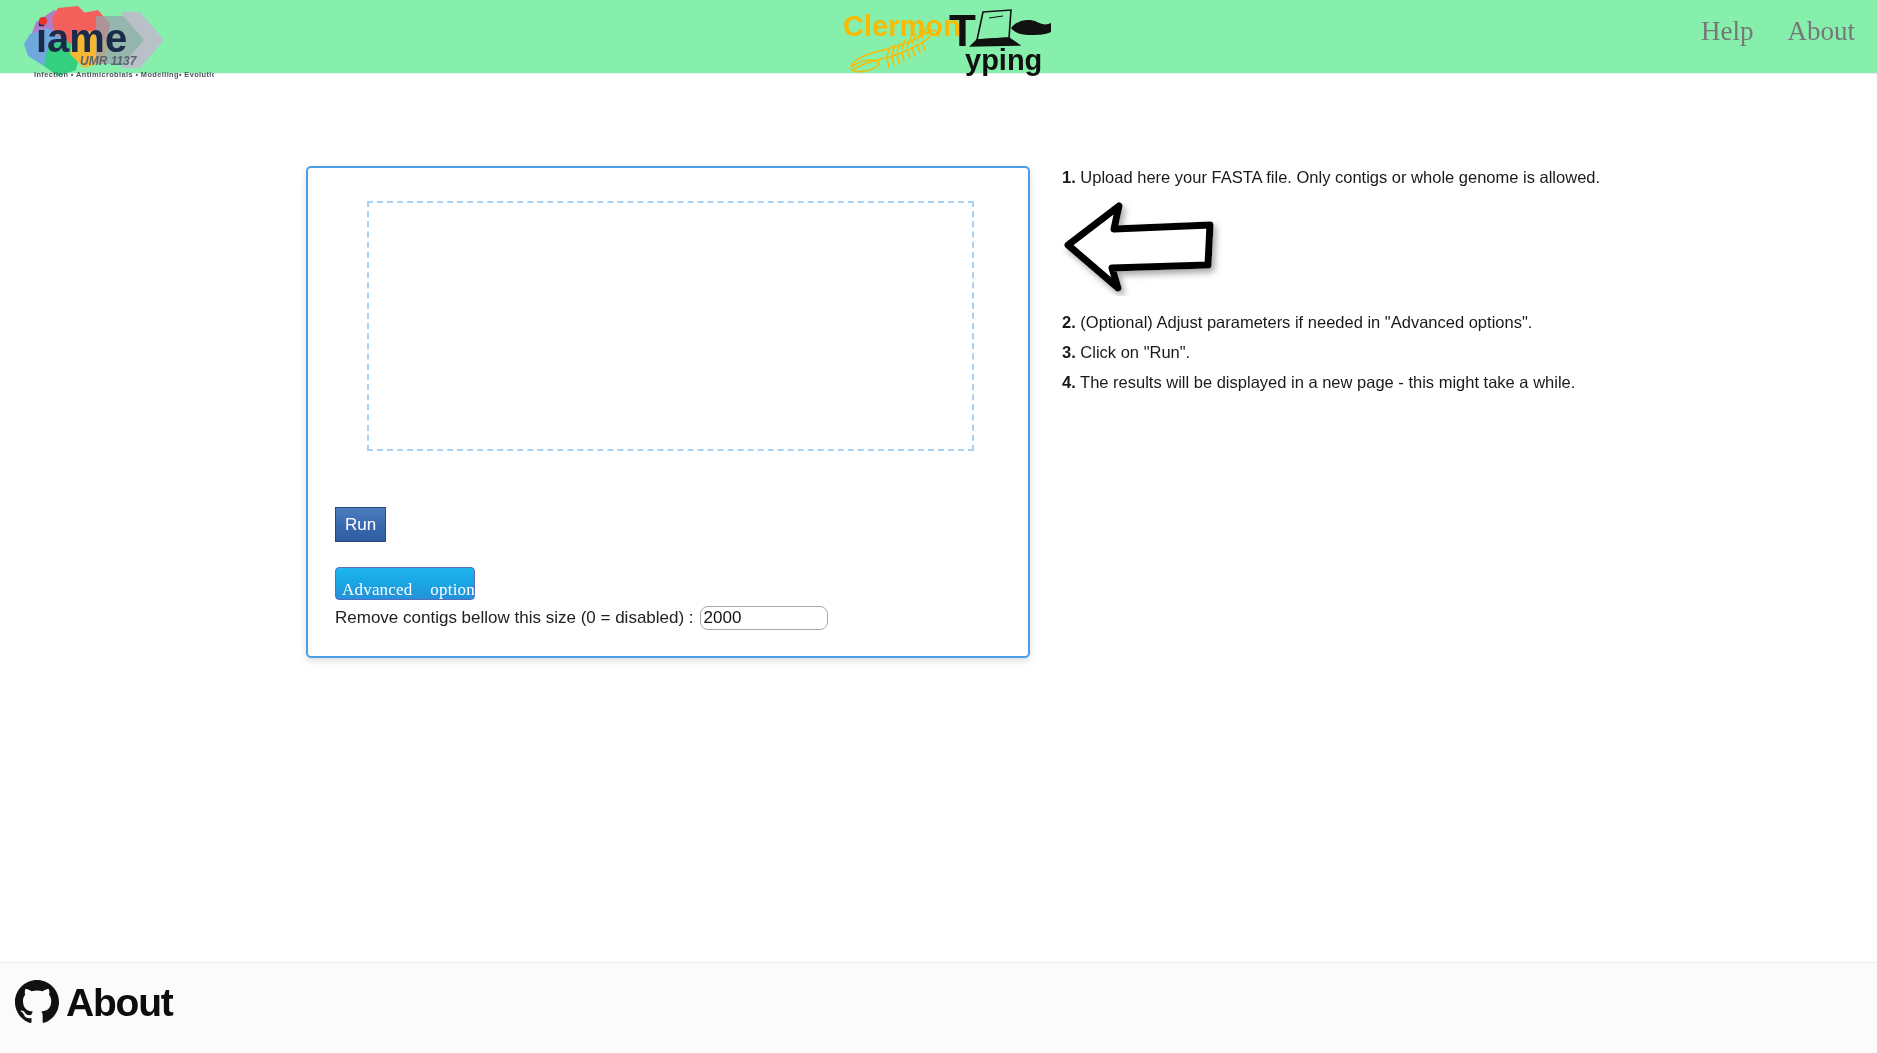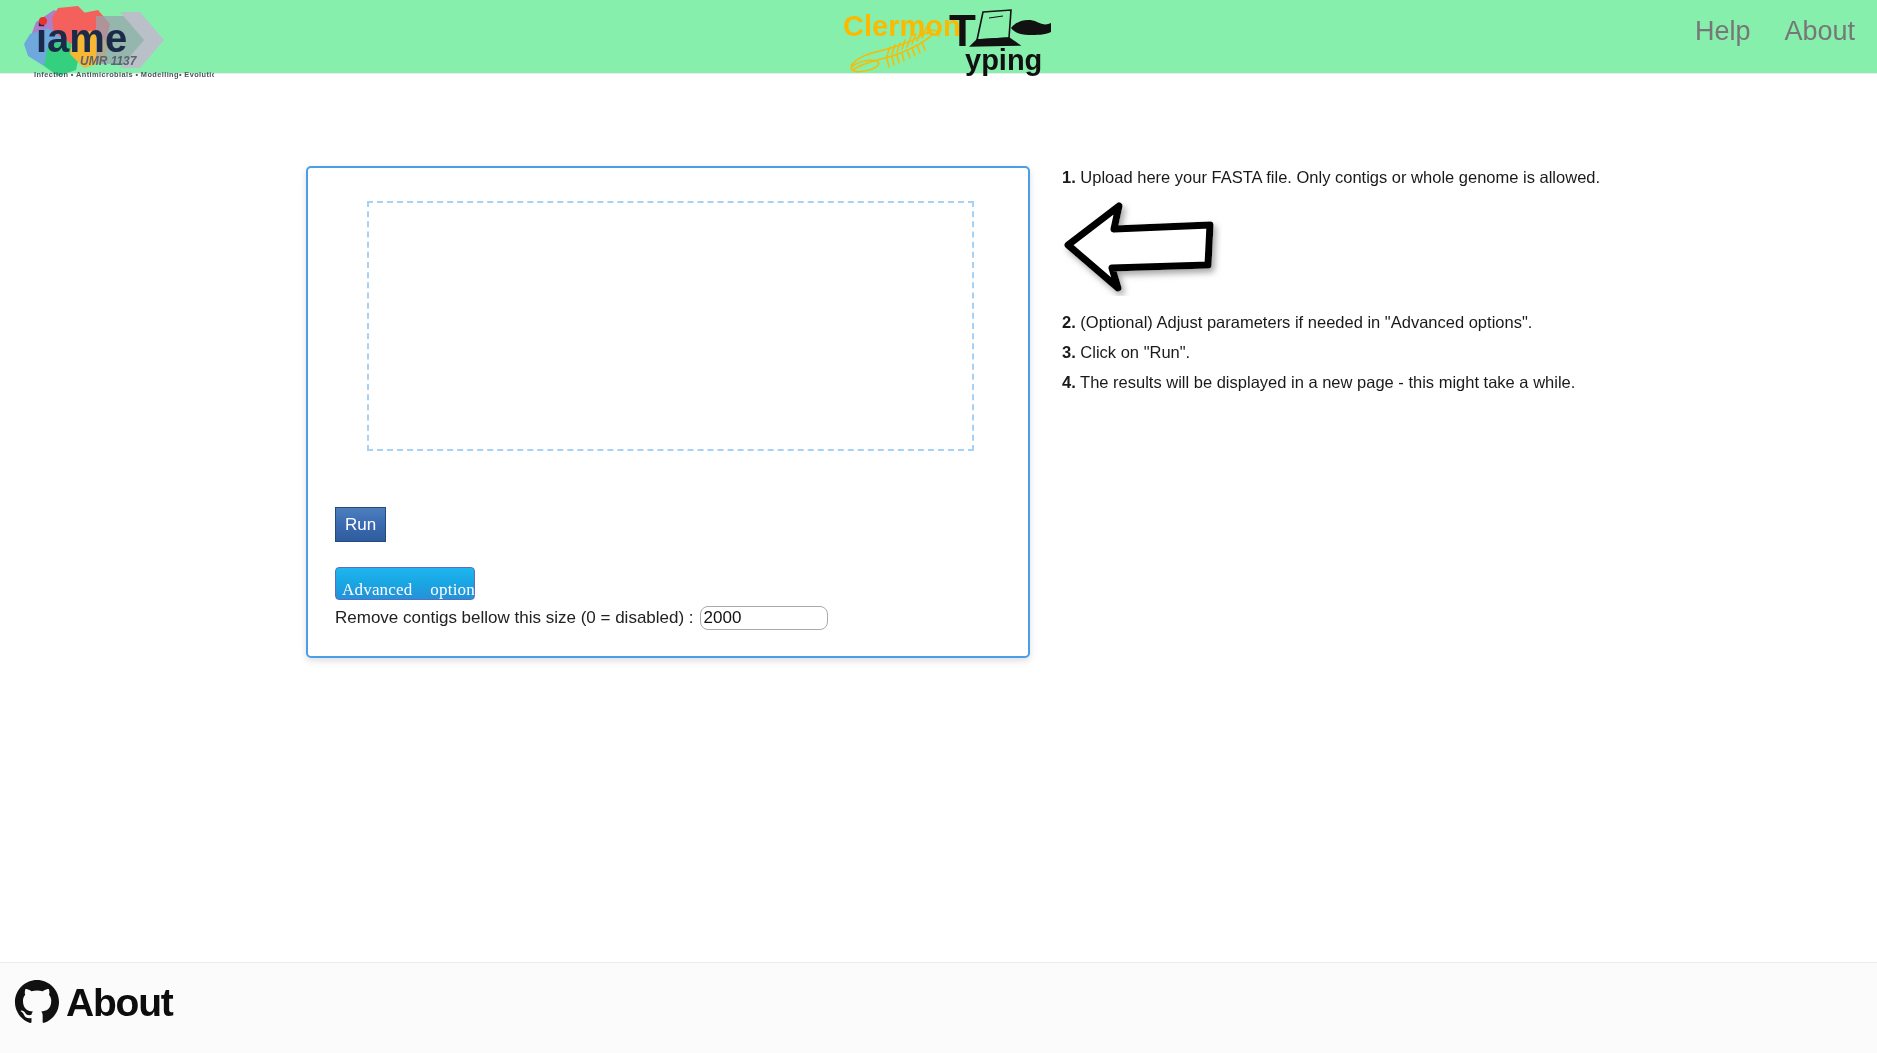--- a/index.html
+++ b/index.html
@@ -48,20 +48,21 @@
     align-items: center;
     gap: 34px;
     height: 50px;
   }
   .nav-link {
     color: #777777;
     font-size: 27px;
     text-decoration: none;
     line-height: 1;
     white-space: nowrap;
+    font-family: Liberation Serif, serif;
   }
 
   
   .main-area {
     position: absolute;
     top: 98px; left: 0;
     width: 1877px;
     height: 864px;
     background: #ffffff;
   }

